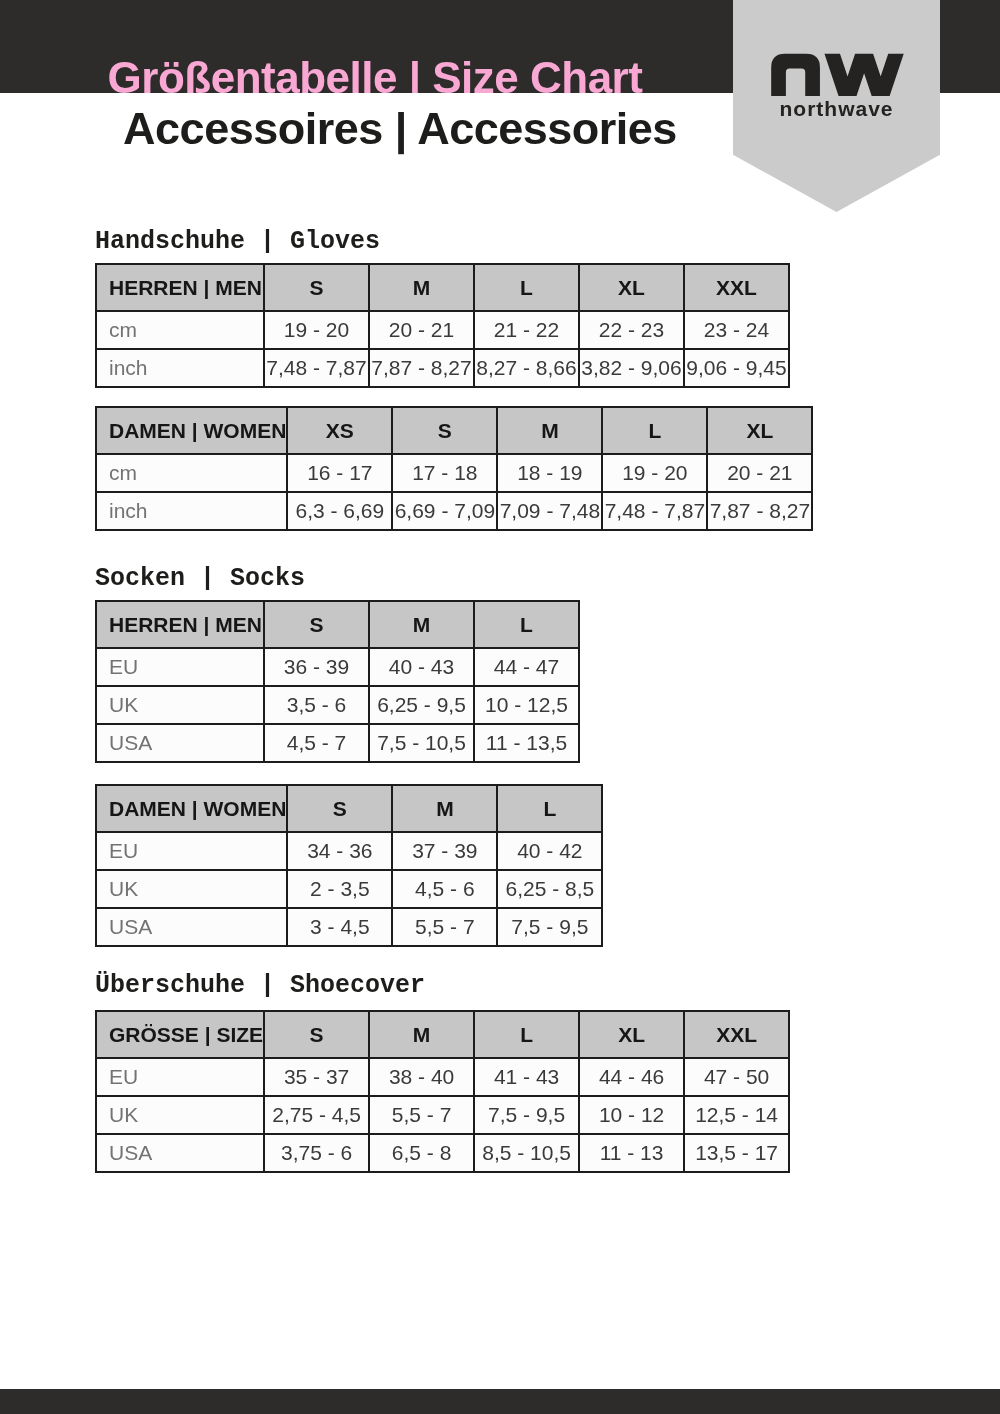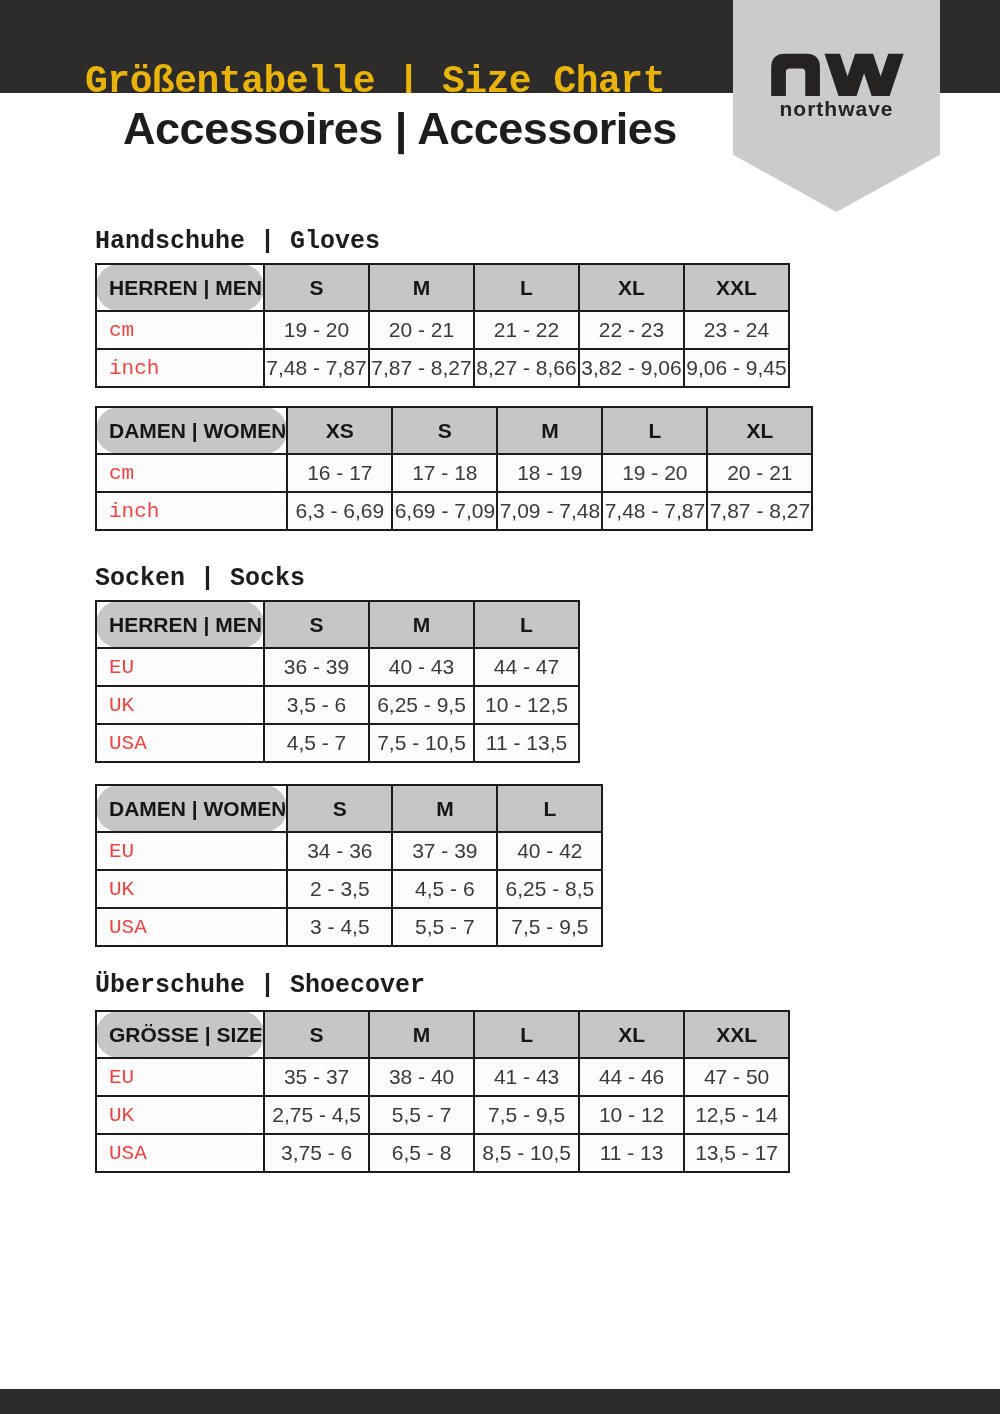--- a/index.html
+++ b/index.html
@@ -17,25 +17,24 @@
     position:absolute; top:0; left:0;
     width:1000px; height:93px;
     background:#2d2c2b;
     overflow:hidden;
     z-index:1;
   }
   .main-title {
     position:absolute; left:0; bottom:-10px;
     width:750px;
     text-align:center;
-    color:#eab308;
-    font-size:38px; font-weight:bold;
+    color:#f9a8d4;
+    font-size:44px; font-weight:bold;
     letter-spacing:-0.5px;
     white-space:nowrap;
-    font-family:Liberation Mono, monospace;
   }
   .subtitle {
     position:absolute; top:103px; left:0;
     width:760px;
     text-align:center;
     color:#1d1d1b;
     font-size:45px; font-weight:bold;
     letter-spacing:-0.5px;
     white-space:nowrap;
     z-index:2;
@@ -106,23 +105,22 @@
   }
   .size-table td {
     background:#fcfcfc;
     color:#3a3a3a;
     font-size:21px; font-weight:normal;
     height:38px;
   }
   .size-table th.lbl, .size-table td.lbl {
     text-align:left;
     padding-left:12px;
-    border-radius:23px;
-  }
-  .size-table td.lbl { color:#ef4444;font-family:Liberation Mono, monospace; }
+  }
+  .size-table td.lbl { color:#737373; }
 
   
   .footer-bar {
     position:absolute; left:0; top:1389px;
     width:1000px; height:25px;
     background:#2d2c2b;
   }
 </style>
 </head>
 <body>

